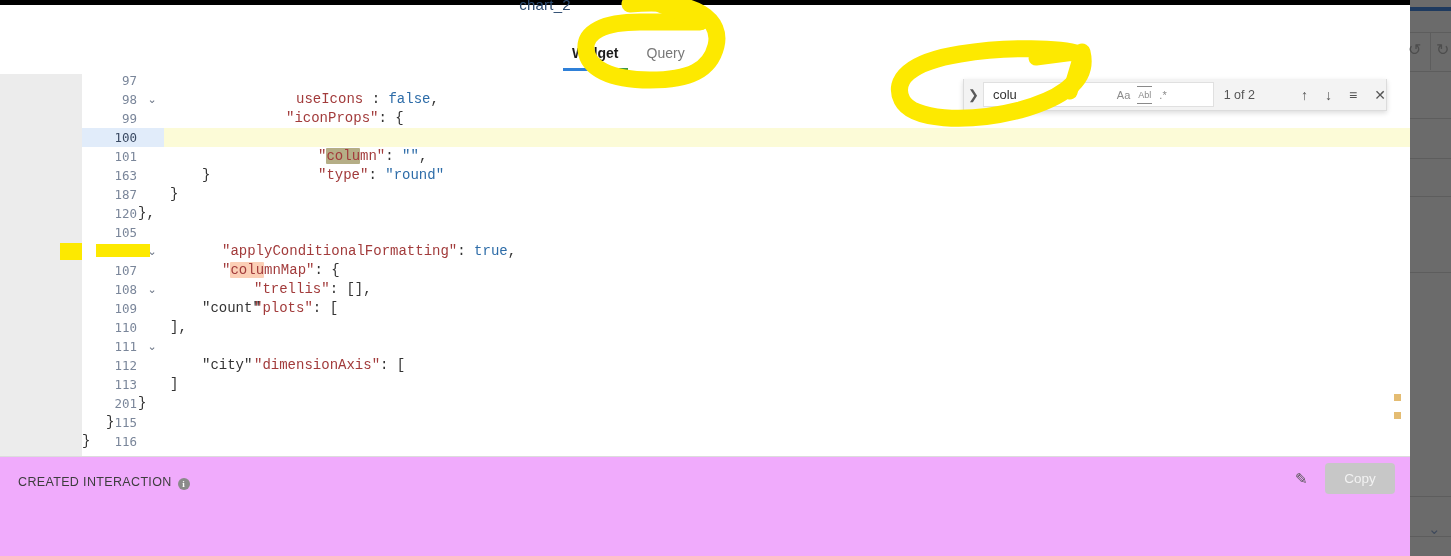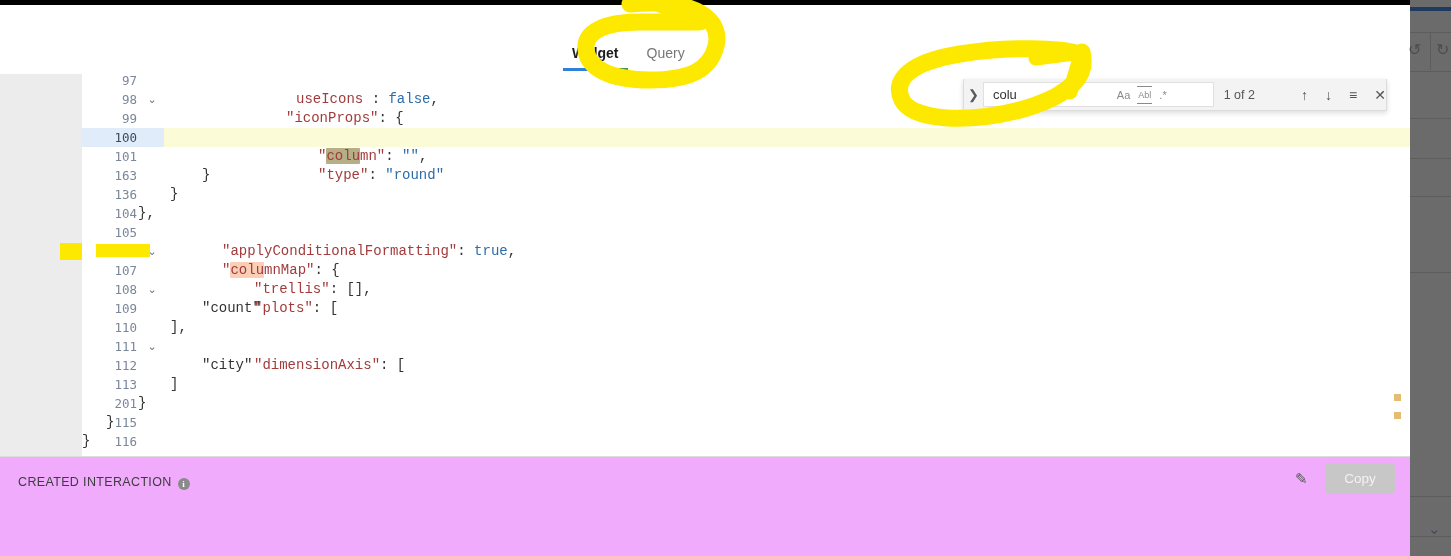--- a/index.html
+++ b/index.html
@@ -136,20 +136,24 @@
   
   .ann{position:absolute;pointer-events:none;}
 </style>
 </head>
 <body>
 
 <div class="app">
 
   <div class="topstrip"></div>
 
+  <div class="titlebar">
+    <div class="chart-title">chart_2</div>
+    <div class="hdr-sep"></div>
+  </div>
 
   <div class="tabrow">
     <div class="tabs">
       <div class="tab active">
         <span>Widget</span>
         <span class="tab-underline"></span>
       </div>
       <div class="tab">
         <span>Query</span>
       </div>
@@ -198,26 +202,26 @@
           <span class="k">"type"</span><span class="p">: </span><span class="s">"round"</span>
         </div>
       </div>
 
       <div class="row" style="top:92px">
         <div class="ln">163</div>
         <div class="code br3" style="left:120px">}</div>
       </div>
 
       <div class="row" style="top:111px">
-        <div class="ln">136</div>
+        <div class="ln">187</div>
         <div class="code br2" style="left:88px">}</div>
       </div>
 
       <div class="row" style="top:130px">
-        <div class="ln">104</div>
+        <div class="ln">120</div>
         <div class="code br1" style="left:56px">},</div>
       </div>
 
       <div class="row" style="top:149px">
         <div class="ln">105</div>
         <div class="code" style="left:56px">
           <span class="k">"applyConditionalFormatting"</span><span class="p">: </span><span class="b">true</span><span class="p">,</span>
         </div>
       </div>
 

